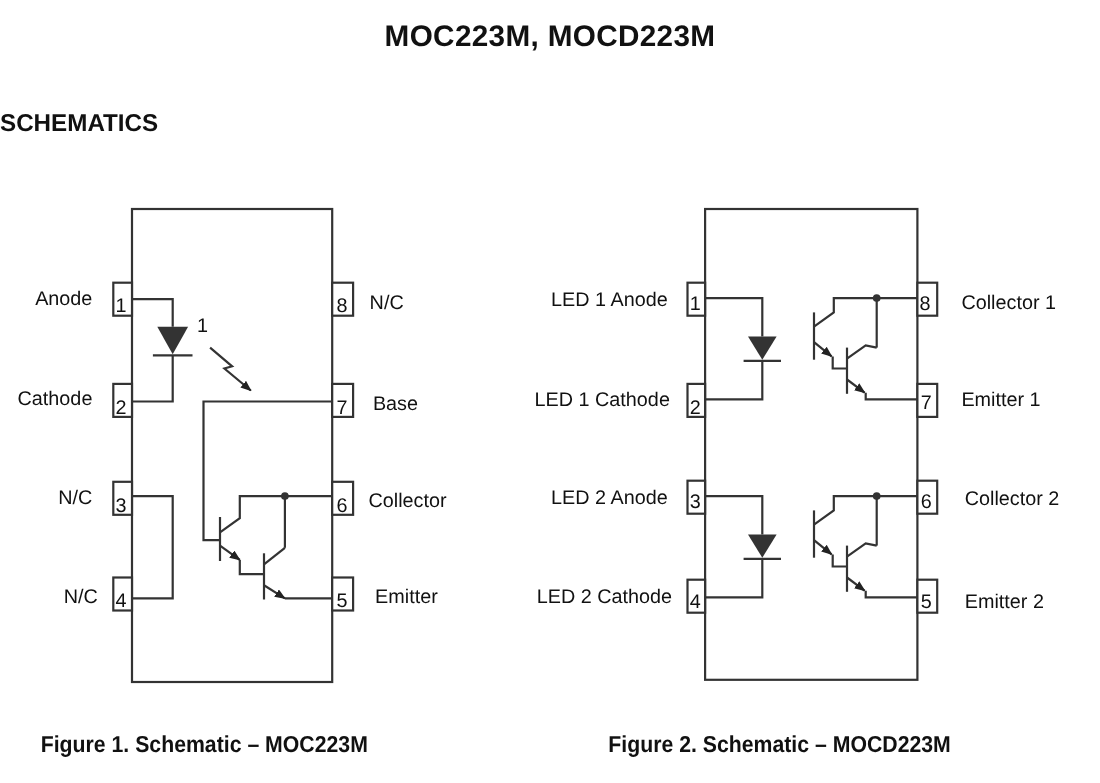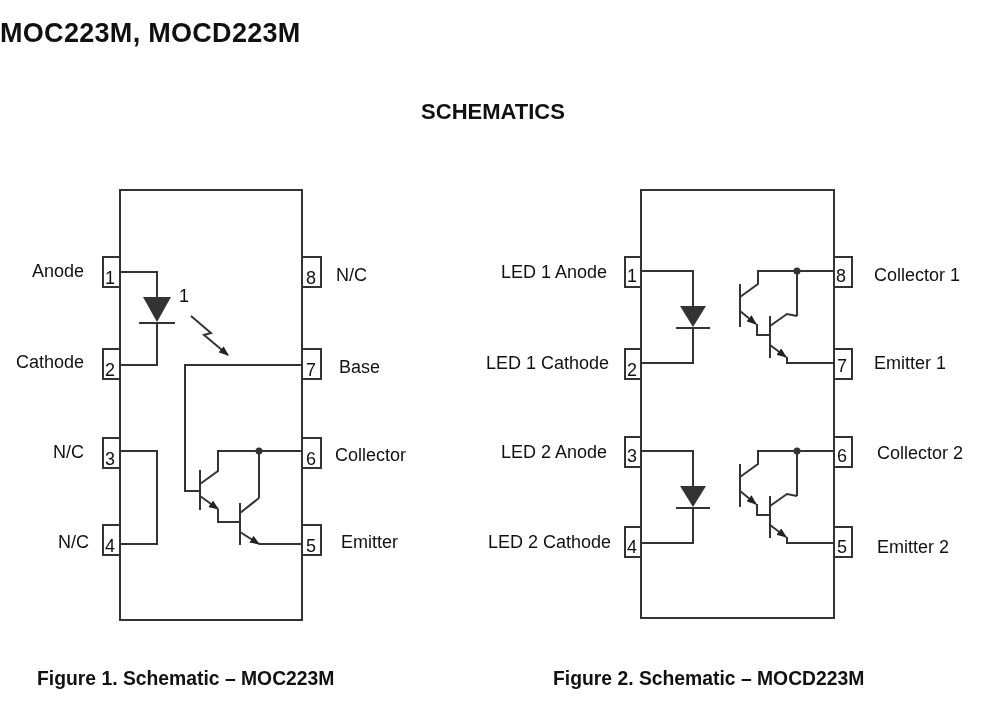--- a/index.html
+++ b/index.html
@@ -1,18 +1,18 @@
 <!DOCTYPE html>
 <html><head>
 <meta charset="utf-8">
 <style>
   html, body { margin:0; padding:0; background:#ffffff; }
   body { width:1000px; height:712px; position:relative; overflow:hidden; font-family:"Liberation Sans", sans-serif; color:#111; }
-  .title { position:absolute; top:18px; left:0; width:1000px; font-weight:bold; font-size:27px; letter-spacing:0.3px; }
-  .subtitle { position:absolute; top:99px; left:0; width:962px; text-align:center; font-weight:bold; font-size:22px;padding-left:12px; }
+  .title { position:absolute; top:18px; left:0; width:1000px; text-align:center; font-weight:bold; font-size:27px; letter-spacing:0.3px; }
+  .subtitle { position:absolute; top:99px; left:0; width:962px; font-weight:bold; font-size:22px; }
   .caption { position:absolute; top:666px; font-weight:bold; font-size:21px; font-family:"Liberation Sans", sans-serif; transform:scaleX(0.92); transform-origin:left top; white-space:nowrap; }
   #cap1 { left:37px; }
   #cap2 { left:553px; }
   svg { position:absolute; left:0; top:0; }
   .wire { stroke:#333; stroke-width:2; fill:none; }
   .pinbox { stroke:#333; stroke-width:2; fill:#fff; }
   .lbl { font-family:"Liberation Sans", sans-serif; font-size:18px; fill:#111; }
   .pinnum { font-family:"Liberation Sans", sans-serif; font-size:18px; fill:#111; }
 </style>
 </head>

